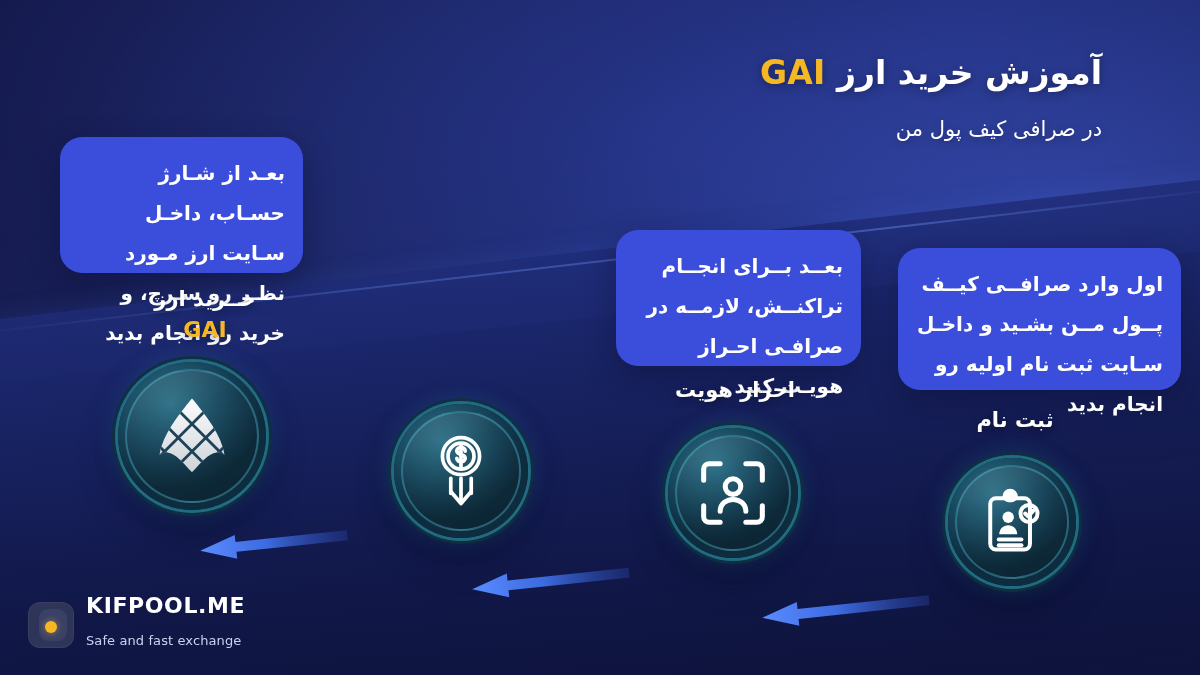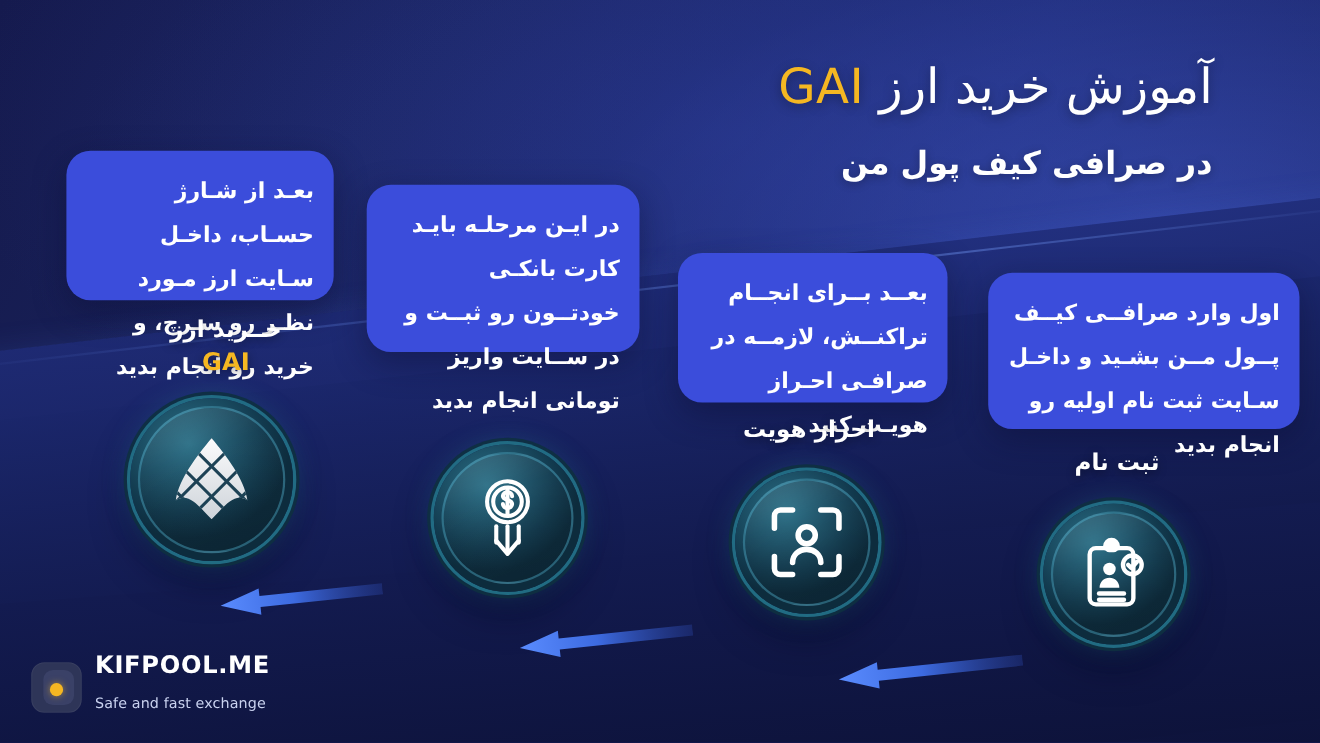--- a/index.html
+++ b/index.html
@@ -43,27 +43,27 @@
     background:linear-gradient(90deg,rgba(90,130,240,0) 0%,rgba(110,150,250,0.30) 35%,rgba(120,160,255,0.40) 70%,rgba(90,130,240,0) 100%);
     transform:rotate(-6.6deg);transform-origin:0 0;
   }
 
   
   .heading{
     position:absolute;top:52px;right:98px;text-align:right;
     direction:rtl;
   }
   .title{
-    font-size:44px;font-weight:normal;color:#ffffff;line-height:1.25;
+    font-size:33px;font-weight:bold;color:#ffffff;line-height:1.25;
     letter-spacing:.2px;white-space:nowrap;
     text-shadow:0 2px 10px rgba(0,0,0,.35);
   }
   .title .gold{color:#f5b722;}
   .subtitle{
-    margin-top:24px;font-size:29px;color:#ffffff;font-weight:700;
+    margin-top:24px;font-size:21px;color:#ffffff;font-weight:400;
     white-space:nowrap;text-shadow:0 2px 9px rgba(0,0,0,.3);
   }
 
   
   .bubble{
     position:absolute;direction:rtl;text-align:right;
     background:#3b4ddb;border-radius:22px;
     color:#ffffff;font-size:20px;line-height:2.0;font-weight:bold;
     padding:16px 18px 16px 18px;
     box-shadow:0 10px 30px rgba(10,14,52,0.45);
@@ -157,21 +157,20 @@
 
   <div class="heading">
     <div class="title">
       <span>آموزش خرید ارز</span>
       <span class="gold">GAI</span>
     </div>
     <div class="subtitle">در صرافی کیف پول من</div>
   </div>
 
   <div class="bubble b1">بعـد از شـارژ حسـاب، داخـل سـایت ارز مـورد نظـر رو سـرچ، و خرید رو انجام بدید</div>
-  <div class="bubble b2">در ایـن مرحلـه بایـد کارت بانکـی خودتــون رو ثبــت و در ســایت واریز تومانی انجام بدید</div>
   <div class="bubble b3">بعــد بــرای انجــام تراکنــش، لازمــه در صرافـی احـراز هویـت کنید</div>
   <div class="bubble b4">اول وارد صرافــی کیــف پــول مــن بشـید و داخـل سـایت ثبت نام اولیه رو انجام بدید</div>
 
   <div class="step-label l1">
     <span>خــرید ارز</span>
     <span class="gold">GAI</span>
   </div>
   <div class="step-label l3">احراز هویت</div>
   <div class="step-label l4">ثبت نام</div>
 

